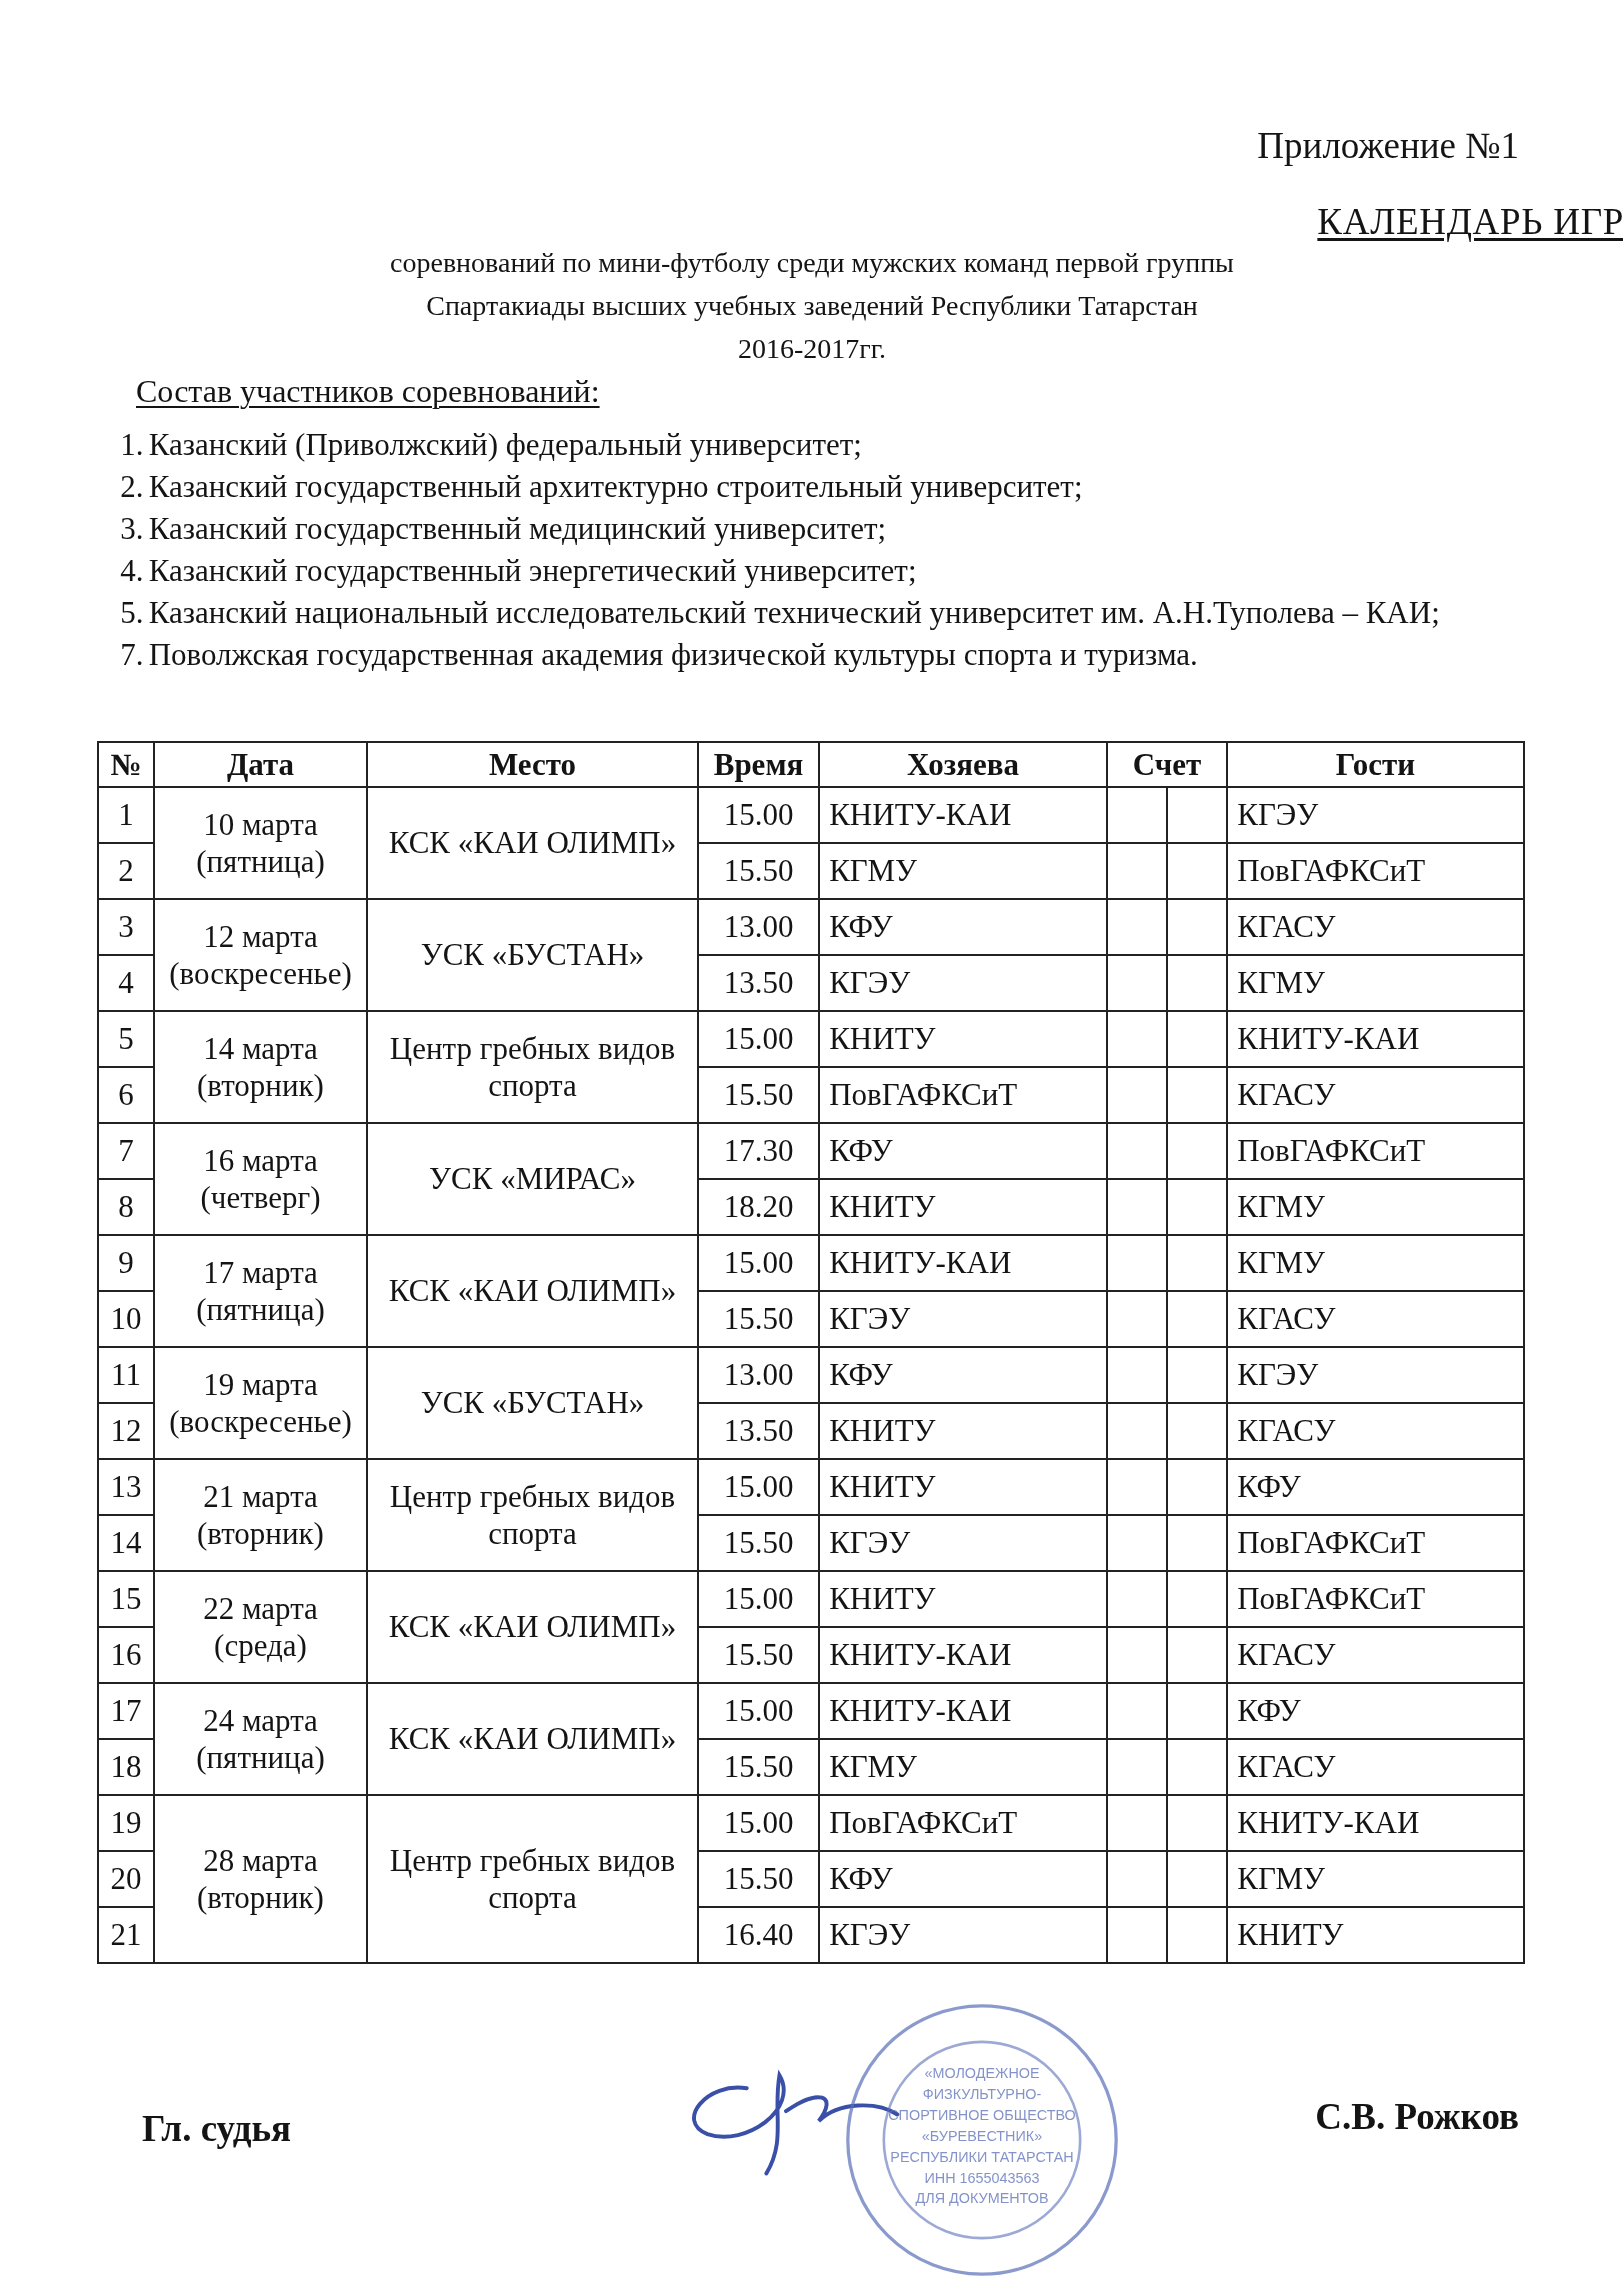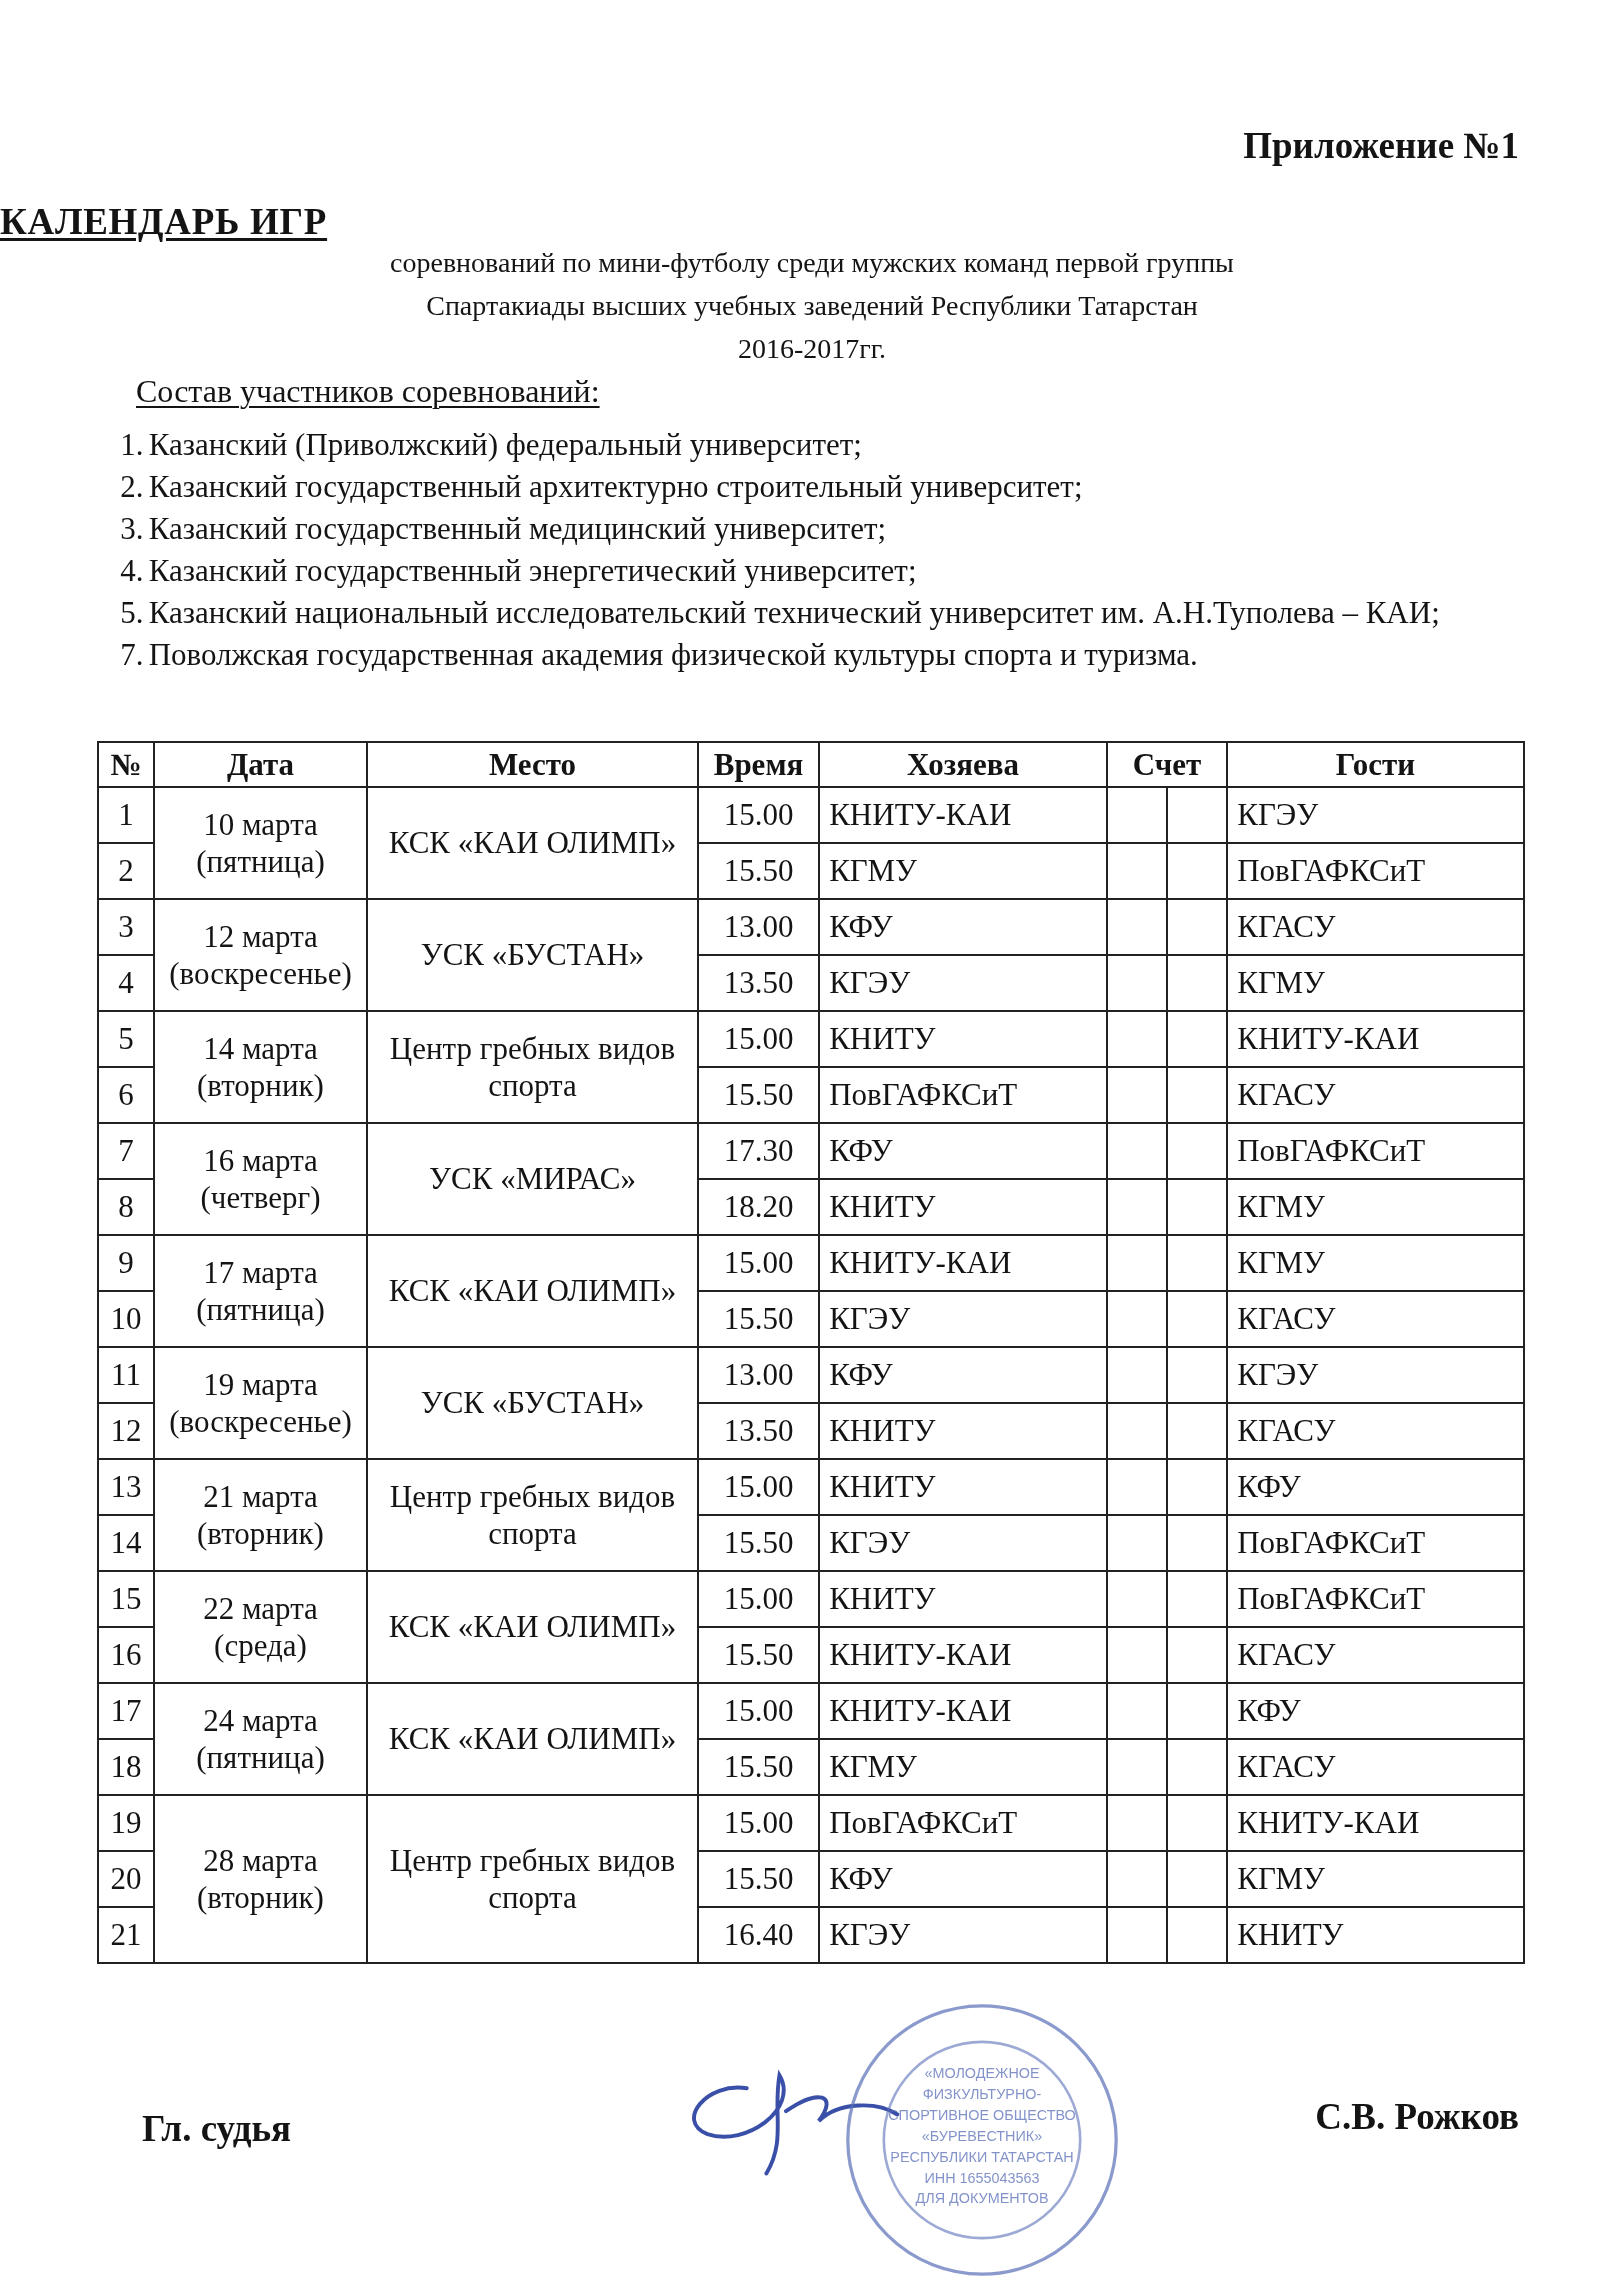--- a/index.html
+++ b/index.html
@@ -2,25 +2,25 @@
 <html style="font-size:10.5px"><head>
   <meta charset="utf-8">
   <style>
     html, body { margin: 0; padding: 0; background: #ffffff; }
     body {
       width: 1624px; height: 2295px; position: relative; overflow: hidden;
       font-family: "Liberation Serif", "DejaVu Serif", serif; color: #141414;
     }
     .appendix {
       position: absolute; right: 105px; top: 124px;
-      font-size: 37px; font-weight: bold;
+      font-size: 37px; font-weight: normal;
     }
     .title {
-      position: absolute; left: 0; width: 100%; top: 200px; text-align: left;
-      font-size: 37px; font-weight: bold; letter-spacing: 0.7px;
+      position: absolute; left: 0; width: 100%; top: 200px; text-align: right;
+      font-size: 37px; font-weight: normal; letter-spacing: 0.7px;
     }
     .title span { text-decoration: underline; text-decoration-thickness: 2.6px; text-underline-offset: 3.9px; }
     .subtitle {
       position: absolute; left: 0; width: 100%; text-align: center; font-size: 28px;
     }
     .sub1 { top: 247px; }
     .sub2 { top: 290px; }
     .sub3 { top: 333px; }
     .participants-heading {
       position: absolute; left: 136px; top: 373px; font-size: 32px;

